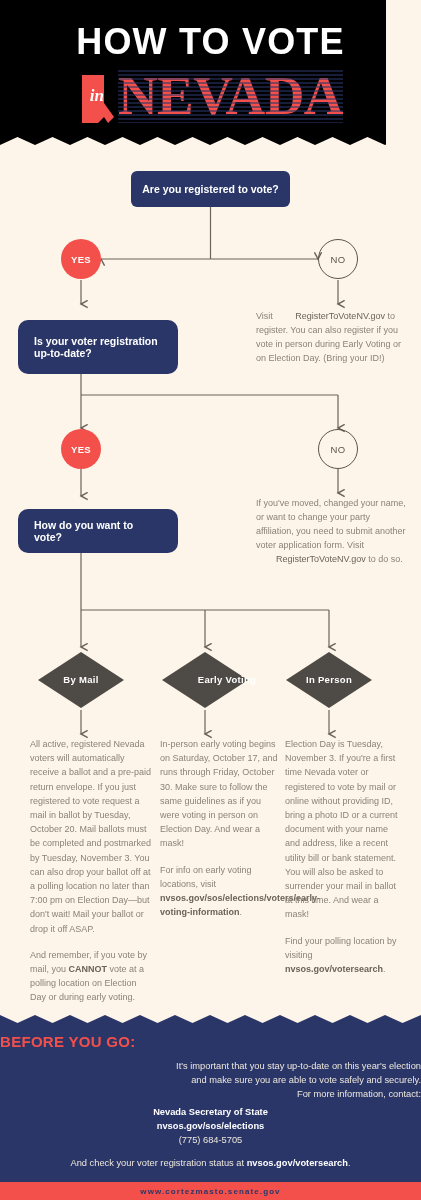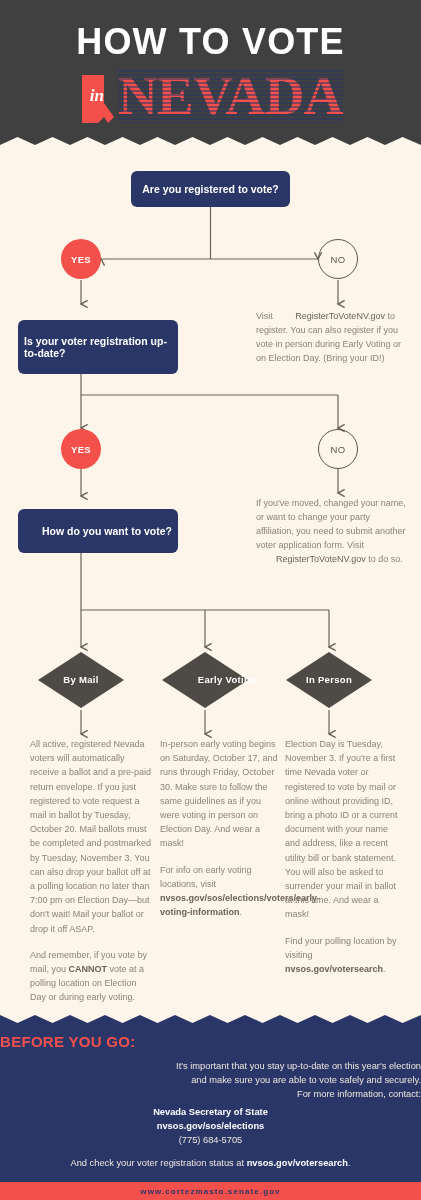--- a/index.html
+++ b/index.html
@@ -16,23 +16,23 @@
     width: 421px;
     height: 1200px;
     overflow: hidden;
     background: #FDF5E9;
   }
 
   
   .header {
     position: absolute;
     left: 0; top: 0;
-    width: 421px;
+    width: 386px;
     height: 152px;
-    background: #404040;
+    background: #000000;
     overflow: hidden;
   }
   .header-title {
     position: absolute;
     top: 24px;
     left: 0;
     width: 421px;
     text-align: center;
     color: #FFFFFF;
     font-size: 36px;
@@ -112,21 +112,21 @@
     background: #2A3668;
     border-radius: 6px;
     color: #FFFFFF;
     font-size: 10.5px;
     font-weight: bold;
     box-sizing: border-box;
     display: flex;
     align-items: center;
   }
   .nbox.center { justify-content: center; text-align: center; padding: 0 1px; }
-  .nbox.left { justify-content: flex-end; text-align: left; padding: 0 6px; }
+  .nbox.left { justify-content: flex-start; text-align: left; padding: 0 16px; border-radius: 10px; }
 
   .circ-yes {
     position: absolute;
     width: 40px; height: 40px;
     border-radius: 50%;
     background: #F4504B;
     color: #FFFFFF;
     font-size: 9.5px;
     font-weight: bold;
     letter-spacing: 0.4px;

